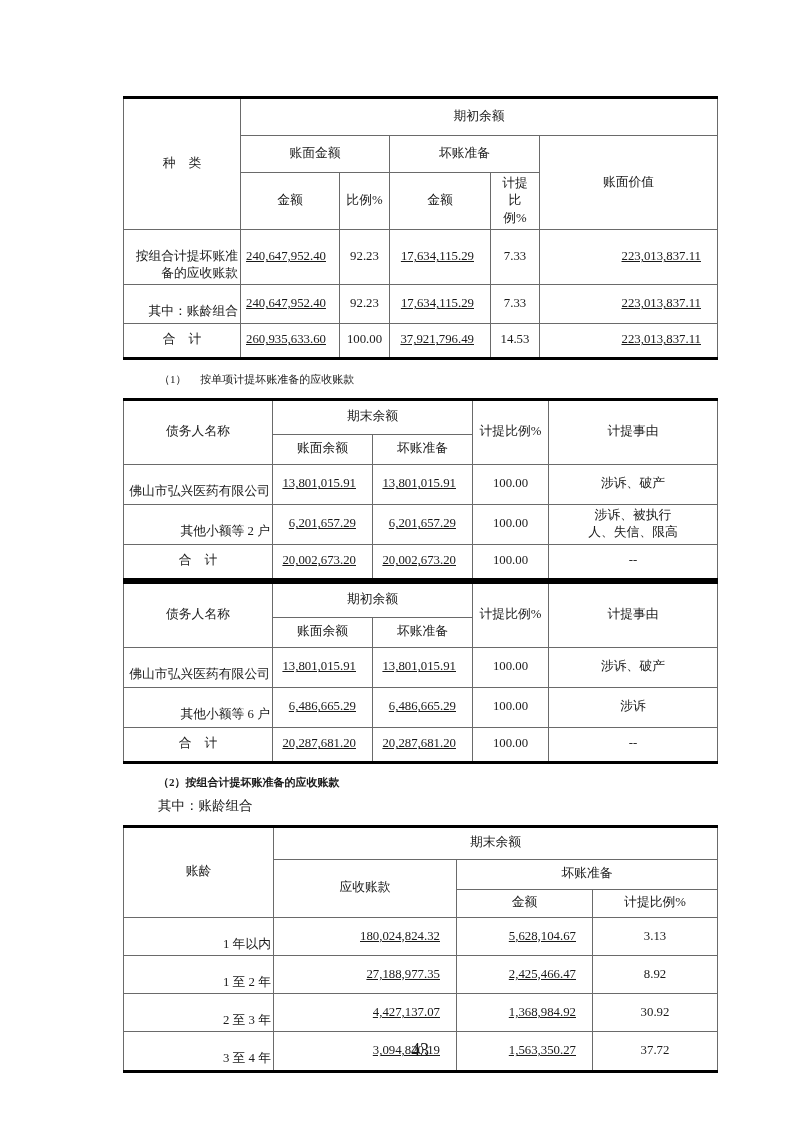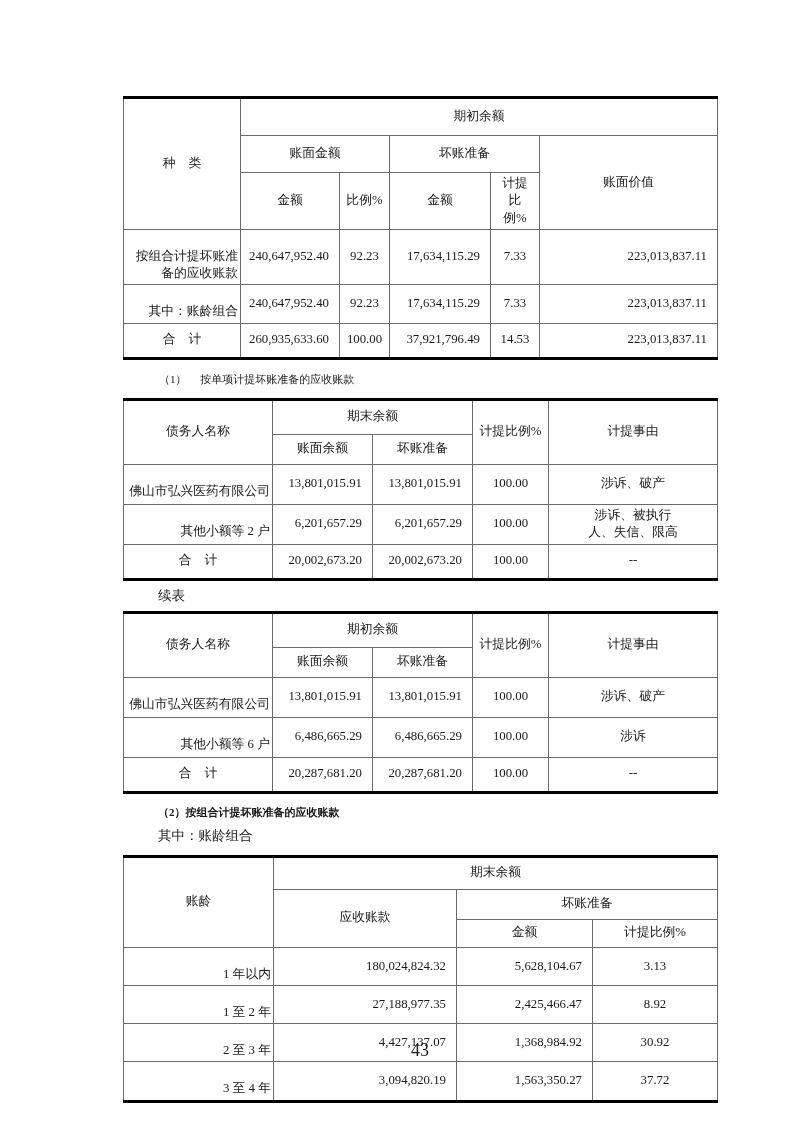--- a/index.html
+++ b/index.html
@@ -26,21 +26,21 @@
   td{
     border:1px solid #6a6a6a;
     padding:2px 5px;
     text-align:center;
     vertical-align:middle;
     line-height:1.35;
     font-weight:normal;
     overflow:hidden;
   }
   td.left{text-align:right;padding:18px 2px 2px 5px;}
-  td.num{text-align:right;padding-right:10px;}
+  td.num{text-align:right;padding-right:16px;text-decoration:underline;}
   td.prew{white-space:pre-line;}
   
   .h38{height:38px}.h37{height:37px}.h36{height:36px}.h43{height:43px}
   .h35{height:35px}.h40{height:40px}.h33{height:33px}.h30{height:30px}
   .h28{height:28px}
   .section-heading{
     font-size:11px;
     padding-left:36px;
     margin:10px 0 9px 0;
     line-height:19px;
@@ -164,21 +164,20 @@
         <tr class="h35">
           <td>合　计</td>
           <td class="num">20,002,673.20</td>
           <td class="num">20,002,673.20</td>
           <td>100.00</td>
           <td>--</td>
         </tr>
       </tbody>
     </table>
 
-    <div class="continued-label">续表</div>
 
     <table class="doc">
       <colgroup>
         <col style="width:149px">
           <col style="width:100px">
           <col style="width:100px">
         <col style="width:76px">
           <col style="width:169px">
       </colgroup>
       <tbody>

